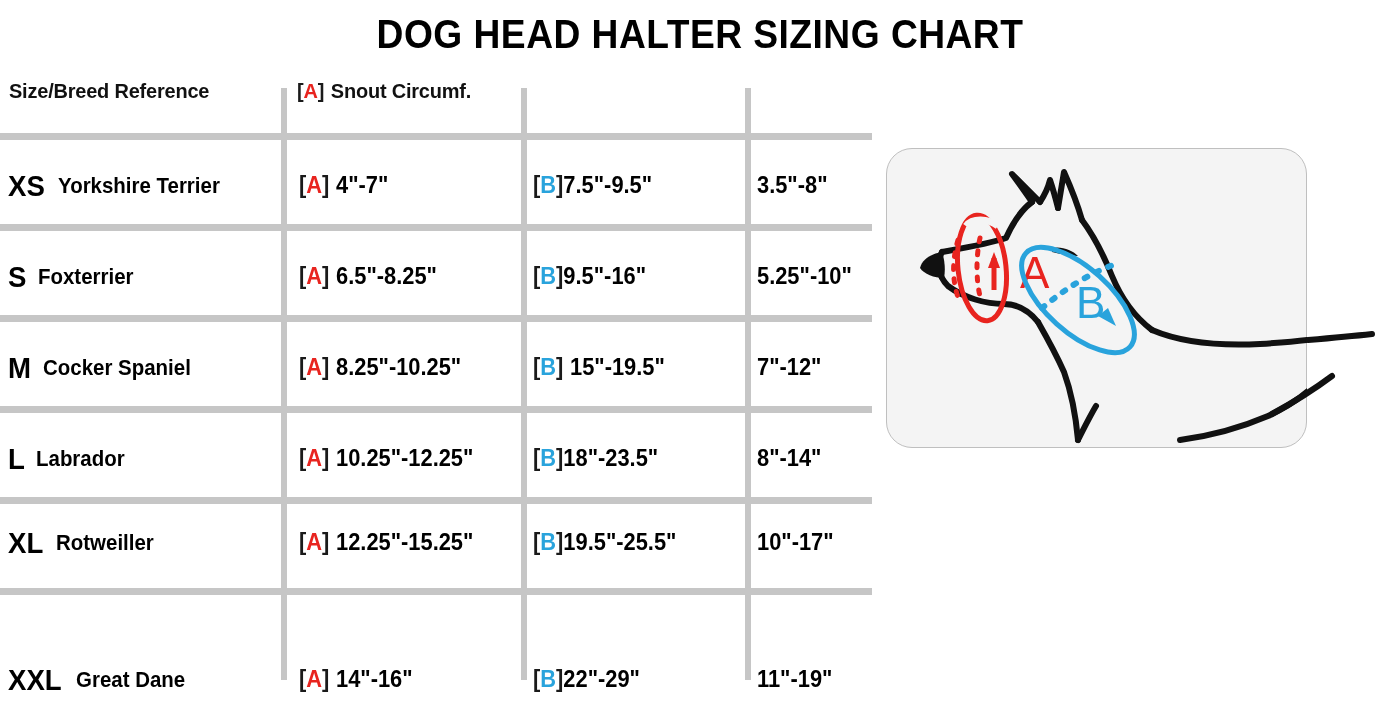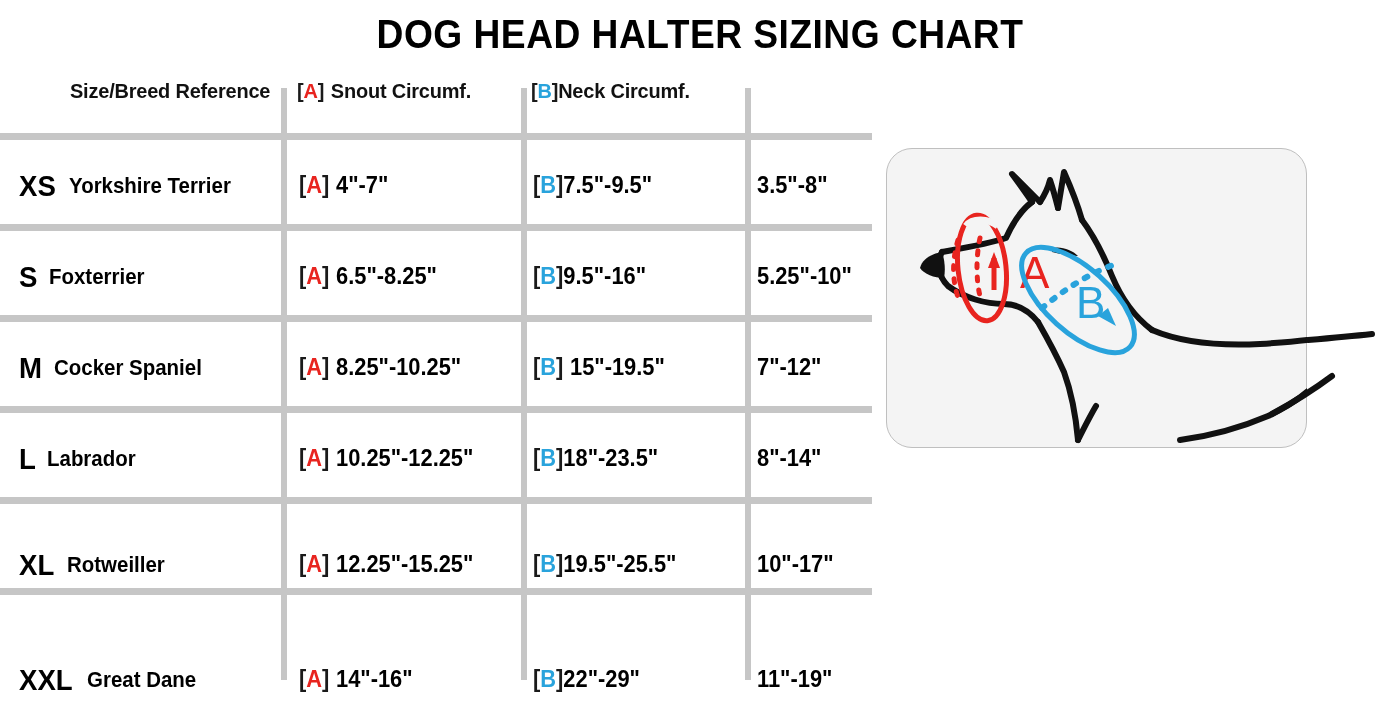--- a/index.html
+++ b/index.html
@@ -69,33 +69,33 @@
     display: flex;
     align-items: center;
   }
   .cell {
     display: flex;
     align-items: center;
     height: 91px;
     white-space: nowrap;
     overflow: hidden;
   }
-  .c1 { width: 281px; padding-left: 19px; }
+  .c1 { width: 281px; padding-left: 8px; }
   .c2 { width: 240px; padding-left: 18px; }
   .c3 { width: 224px; padding-left: 12px; }
   .c4 { width: 130px; padding-left: 12px; }
 
   
   .header .cell {
     font-size: 21px;
     font-weight: bold;
     color: #111111;
     letter-spacing: -0.2px;
   }
-  .header .c1 { padding-left: 9px; justify-content: flex-end; }
+  .header .c1 { padding-left: 9px; }
   .header .c2 { padding-left: 16px; text-align: right; }
   .header .c3 { padding-left: 10px; }
   .header .c4 { padding-left: 12px; }
 
   .hdr-text { transform: scaleX(0.95); transform-origin: left center; }
 
   
   .size-label {
     font-size: 30px;
     font-weight: bold;
@@ -164,23 +164,20 @@
     <div class="vrule v2"></div>
     <div class="vrule v3"></div>
 
     <div class="row header" style="top:-40px;">
       <div class="cell c1">
         <span class="hdr-text">Size/Breed Reference</span>
       </div>
       <div class="cell c2">
         <span class="hdr-text"><span class="bracket">[</span><span class="tag-a">A</span><span class="bracket">]</span><span class="tag-space"></span><span>Snout Circumf.</span></span>
       </div>
-      <div class="cell c3">
-        <span class="hdr-text"><span class="bracket">[</span><span class="tag-b">B</span><span class="bracket">]</span><span>Neck Circumf.</span></span>
-      </div>
     </div>
 
     <div class="hrule" style="top:48px;"></div>
     <div class="hrule" style="top:139px;"></div>
     <div class="hrule" style="top:230px;"></div>
     <div class="hrule" style="top:321px;"></div>
     <div class="hrule" style="top:412px;"></div>
     <div class="hrule" style="top:503px;"></div>
 
     <div class="row" style="top:55px;">
@@ -240,21 +237,21 @@
         <span class="meas"><span class="bracket">[</span><span class="tag-a">A</span><span class="bracket">]</span><span class="tag-space"></span><span>10.25"-12.25"</span></span>
       </div>
       <div class="cell c3">
         <span class="meas"><span class="bracket">[</span><span class="tag-b">B</span><span class="bracket">]</span><span>18"-23.5"</span></span>
       </div>
       <div class="cell c4">
         <span class="meas">8"-14"</span>
       </div>
     </div>
 
-    <div class="row" style="top:434px;">
+    <div class="row" style="top:412px;">
       <div class="cell c1">
         <span class="size-label">XL</span>
         <span class="breed-label">Rotweiller</span>
       </div>
       <div class="cell c2">
         <span class="meas"><span class="bracket">[</span><span class="tag-a">A</span><span class="bracket">]</span><span class="tag-space"></span><span>12.25"-15.25"</span></span>
       </div>
       <div class="cell c3">
         <span class="meas"><span class="bracket">[</span><span class="tag-b">B</span><span class="bracket">]</span><span>19.5"-25.5"</span></span>
       </div>

